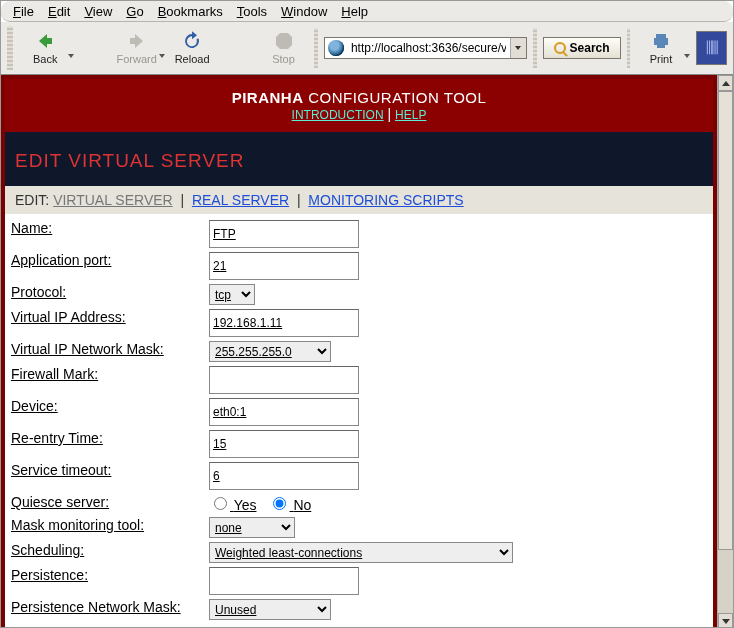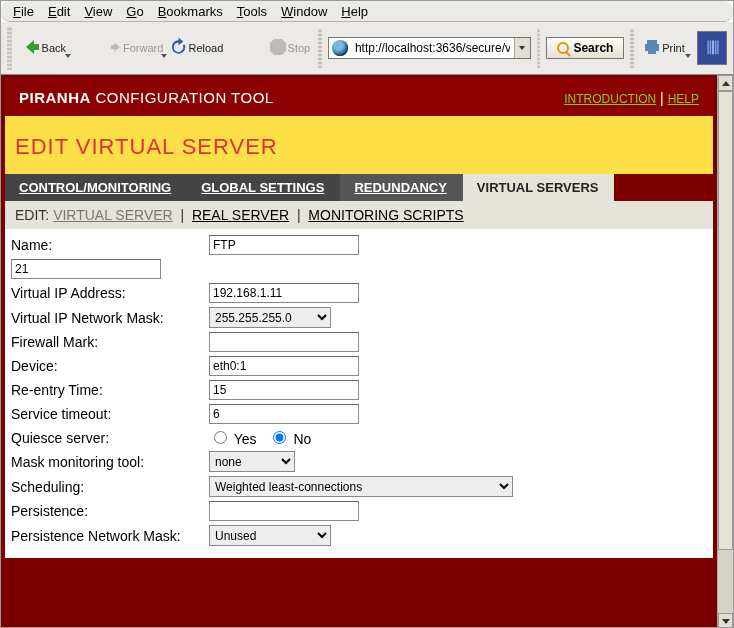--- a/index.html
+++ b/index.html
@@ -35,21 +35,21 @@
     background: #eceae6;
     border-bottom: 1px solid #888;
   }
   .grip {
     width: 6px; height: 44px;
     background: repeating-linear-gradient(0deg,#c7c3bb 0 2px,#e2ded6 2px 4px);
     margin-right: 2px;
   }
   .tbtn {
     display: flex;
-    flex-direction: row;
+    flex-direction: column;
     align-items: center;
     justify-content: center;
     width: 54px;
     height: 44px;
     font-size: 11px;
     color: #222;
     position: relative;
     cursor: default;
   }
   .tbtn.disabled { color: #9a978f; margin-left: 36px; }
@@ -130,28 +130,29 @@
     border: 4px solid #7b0000;
   }
   .banner {
     background: #8b0000;
     color: #fff;
     padding: 10px 14px;
     display: flex;
     justify-content: space-between;
     align-items: center;
     font-size: 14px;
+    flex-direction: column;
   }
   .banner .brand { font-size: 15px; letter-spacing: 0.5px; }
   .banner .brand b { font-weight: bold; }
-  .banner .links a { color: #84cc16; text-decoration: underline; font-size: 12px; }
+  .banner .links a { color: #5eead4; text-decoration: underline; font-size: 12px; }
   .heading {
-    background: #fde047;
+    background: #0f172a;
     color: #d33;
-    font-size: 22px;
+    font-size: 19px;
     font-weight: normal;
     padding: 18px 10px 14px 10px;
     letter-spacing: 1px;
   }
   .tabs {
     display: flex;
   }
   .tab {
     padding: 6px 14px;
     font-size: 13px;
@@ -162,40 +163,41 @@
   }
   .tab.dark { background: #444; color: #fff; }
   .tab.dark2 { background: #555; color: #fff; }
   .tab.active { background: #e6e3db; color: #222; text-decoration: none; }
   .subnav {
     background: #e6e3db;
     padding: 6px 10px;
     font-size: 14px;
     color: #333;
   }
-  .subnav a { color: #000000; text-decoration: underline; }
+  .subnav a { color: #1d4ed8; text-decoration: underline; }
   .subnav .cur { color: #777; text-decoration: underline; }
   .form {
     background: #fff;
     padding: 4px 6px 10px 6px;
   }
   .row {
     display: flex;
-    align-items: center;
+    align-items: flex-start;
     padding: 2px 0;
     font-size: 14px;
     color: #000;
+    text-decoration: underline;
   }
   .row .lbl {
     width: 198px;
     flex-shrink: 0;
   }
   .row input[type="text"] {
     width: 150px;
-    height: 20px;
+    height: 28px;
     border: 1px solid #888;
     border-top-color: #666;
     font-size: 12px;
     padding: 1px 3px;
     background: #fff;
   }
   .row select {
     height: 21px;
     border: 1px solid #888;
     background: #eee;
@@ -316,46 +318,45 @@
         </div>
         <div class="links">
           <a>INTRODUCTION</a>
           <span> | </span>
           <a>HELP</a>
         </div>
       </div>
 
       <div class="heading">EDIT VIRTUAL SERVER</div>
 
-      <div class="tabs">
-        <div class="tab dark">CONTROL/MONITORING</div>
-        <div class="tab dark">GLOBAL SETTINGS</div>
-        <div class="tab dark2">REDUNDANCY</div>
-        <div class="tab active">VIRTUAL SERVERS</div>
-      </div>
 
       <div class="subnav">
         <span>EDIT:</span>
         <span class="cur">VIRTUAL SERVER</span>
         <span> &nbsp;|&nbsp; </span>
         <a>REAL SERVER</a>
         <span> &nbsp;|&nbsp; </span>
         <a>MONITORING SCRIPTS</a>
       </div>
 
       <div class="form">
         <div class="row">
             <div class="lbl">Name:</div>
           <input type="text" value="FTP" style="">
           </div>
 
         <div class="row">
+            <div class="lbl">Application port:</div>
           <input type="text" value="21" style="">
           </div>
 
+        <div class="row">
+            <div class="lbl">Protocol:</div>
+          <select class="w-proto"><option>tcp</option></select>
+          </div>
 
         <div class="row">
             <div class="lbl">Virtual IP Address:</div>
           <input type="text" value="192.168.1.11" style="">
           </div>
 
         <div class="row">
             <div class="lbl">Virtual IP Network Mask:</div>
           <select class="w-mask"><option>255.255.255.0</option></select>
           </div>

